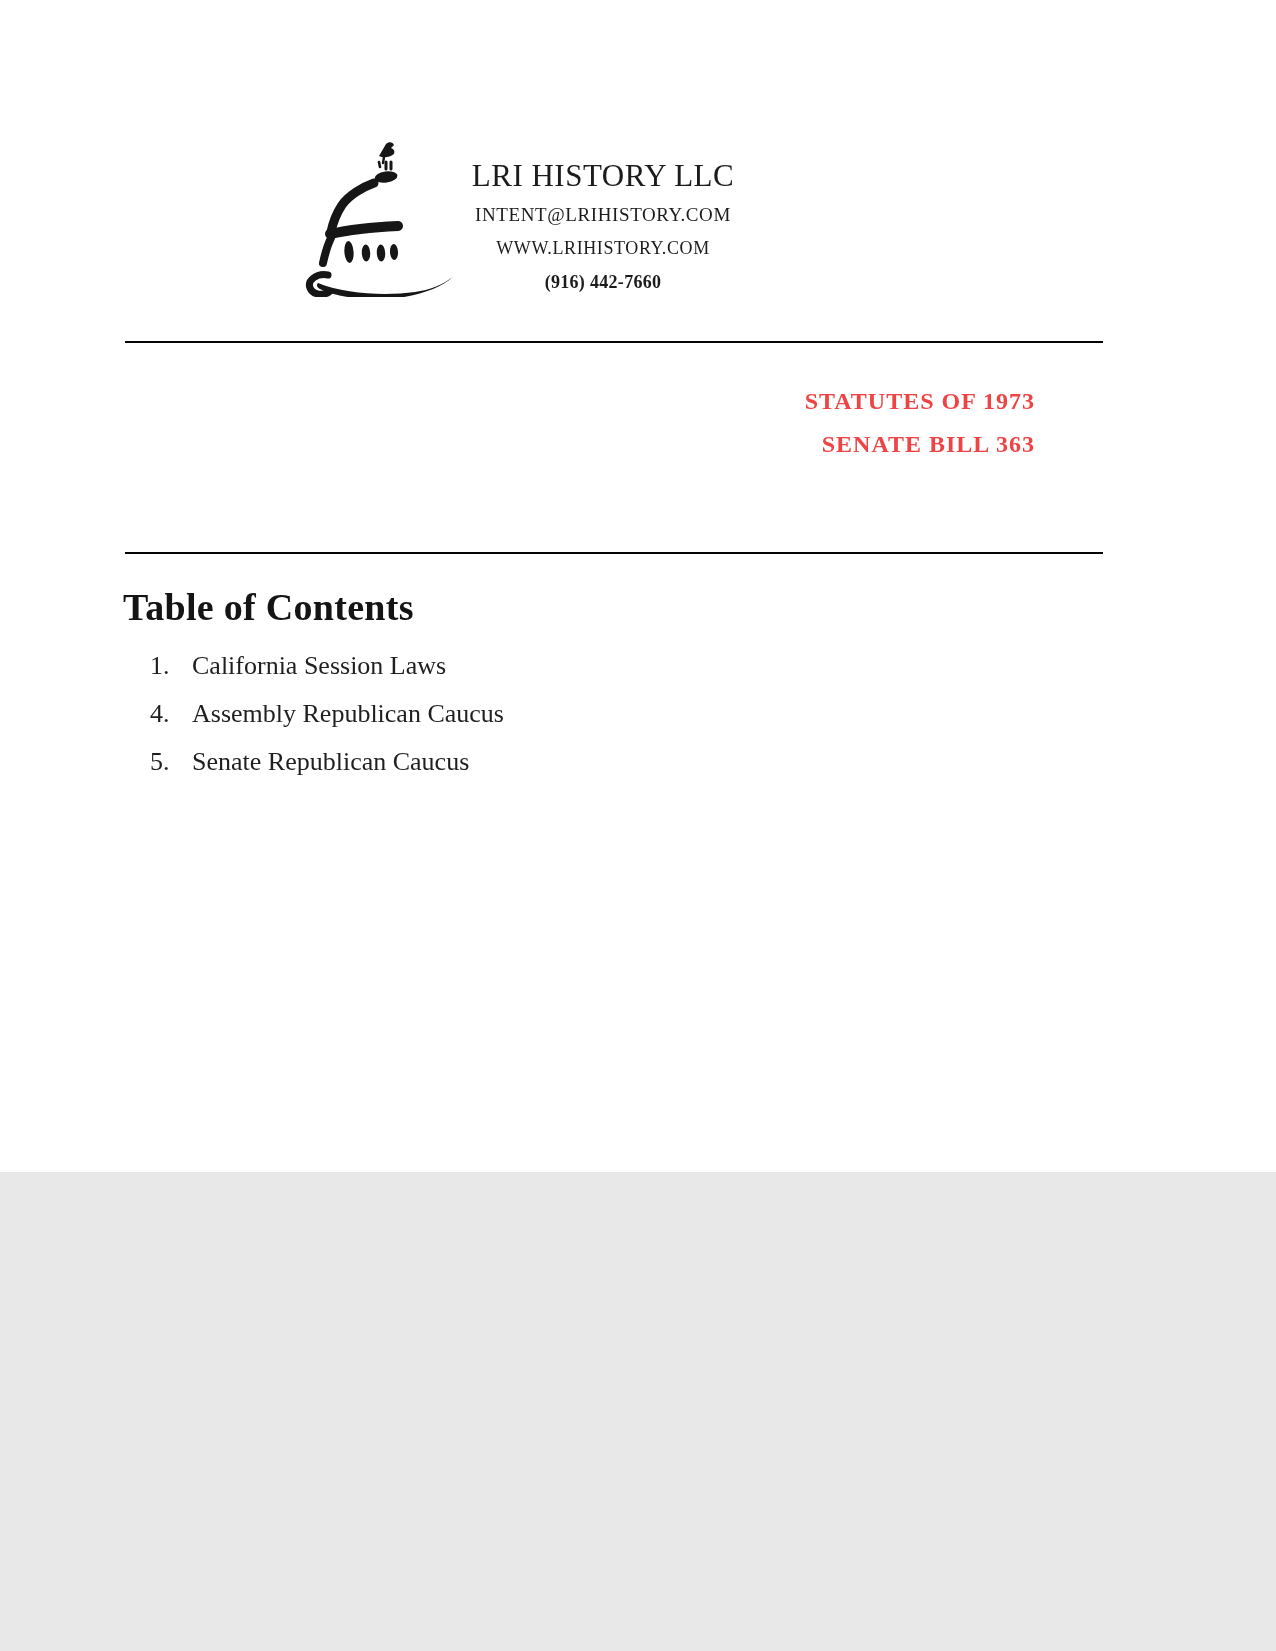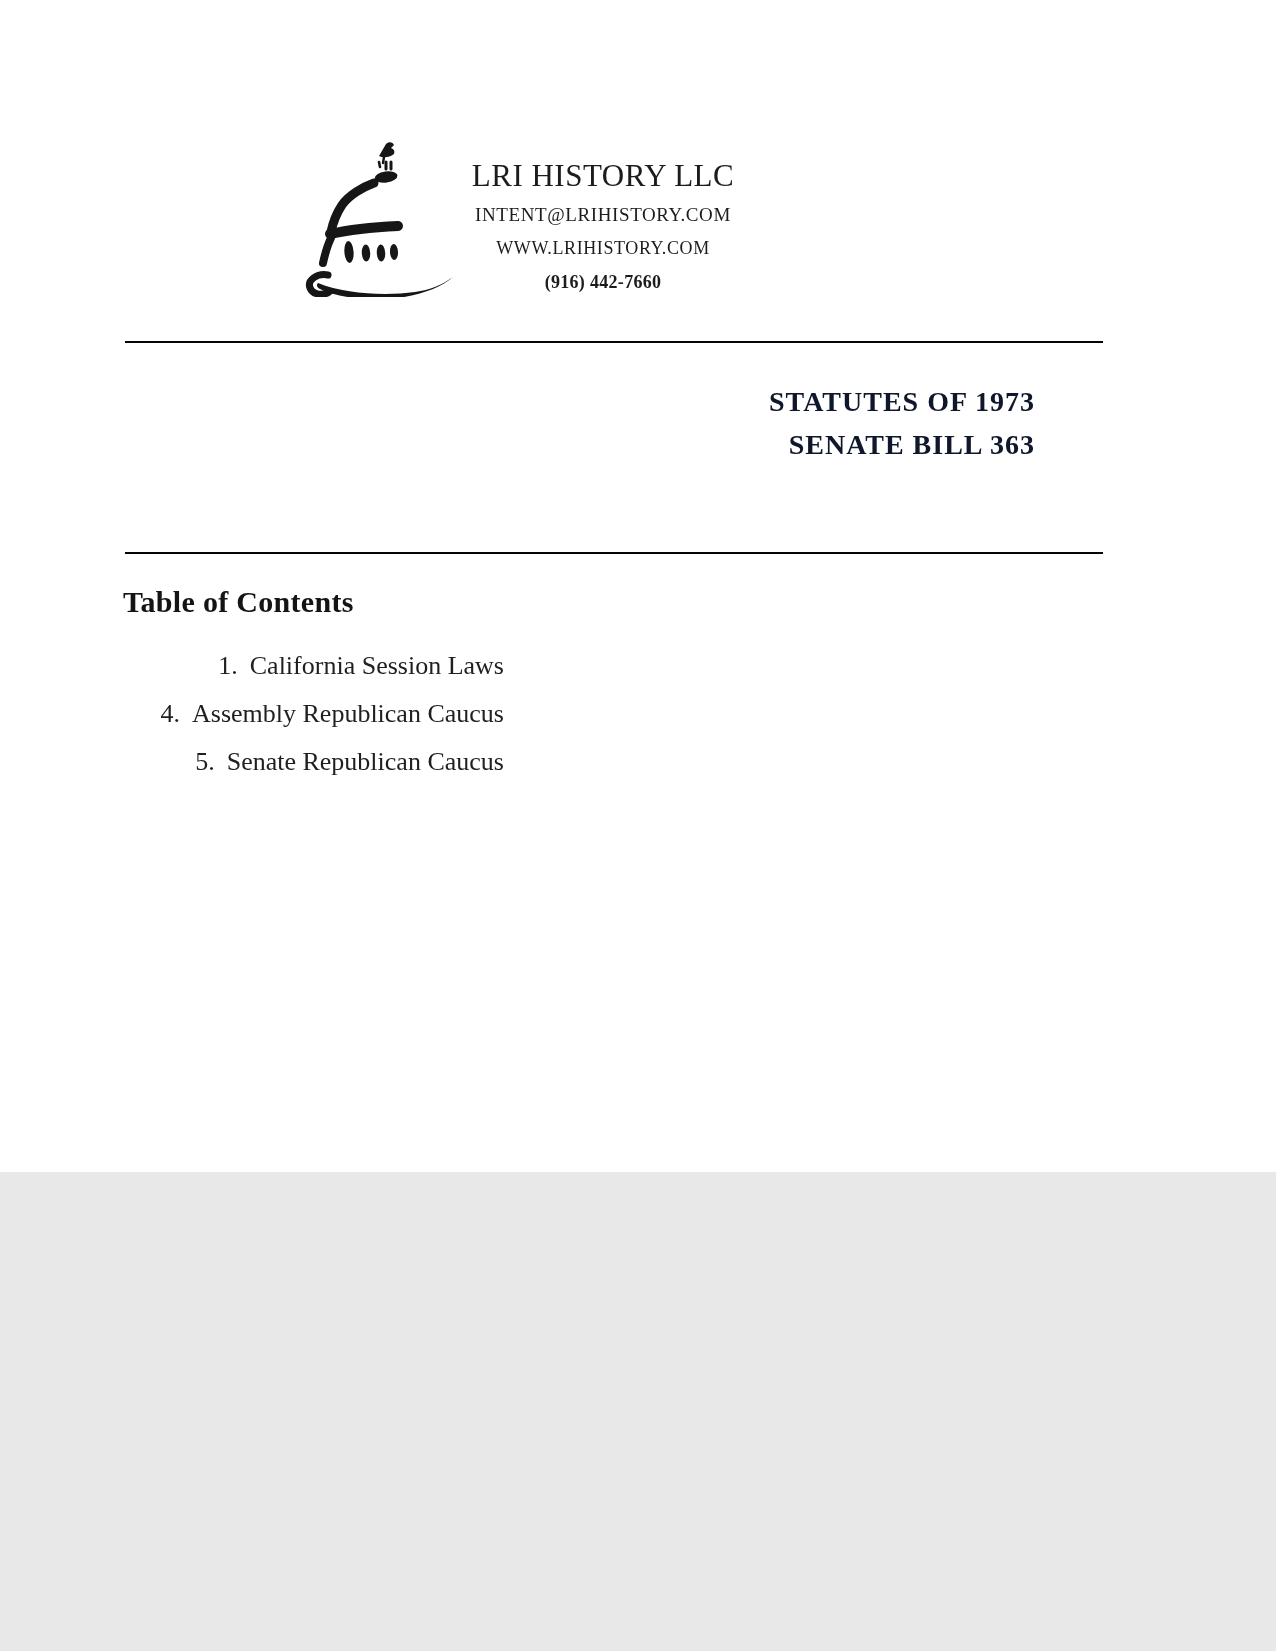--- a/index.html
+++ b/index.html
@@ -55,50 +55,49 @@
   }
   .rule-top    { top: 341px; }
   .rule-bottom { top: 552px; }
 
   
   .case-block {
     position: absolute;
     right: 241px;
     top: 380px;
     text-align: right;
-    color: #0f172a;
+    color: #ef4444;
     font-weight: bold;
-    font-size: 28px;
+    font-size: 24px;
     line-height: 43px;
     letter-spacing: 1px;
   }
   .case-line { white-space: pre; }
 
   
   .toc-heading {
     position: absolute;
     left: 123px;
     top: 585px;
-    font-size: 30px;
+    font-size: 38px;
     font-weight: bold;
     color: #141414;
     letter-spacing: 0.3px;
   }
   .toc-list {
     position: absolute;
     left: 150px;
     top: 652px;
     color: #1f1f1f;
     font-size: 26px;
   }
   .toc-item {
     line-height: 28px;
     margin-bottom: 20px;
     white-space: nowrap;
-    text-align: right;
   }
   .toc-num {
     display: inline-block;
     width: 30px;
   }
   .toc-label {
     display: inline-block;
     margin-left: 12px;
   }
 

